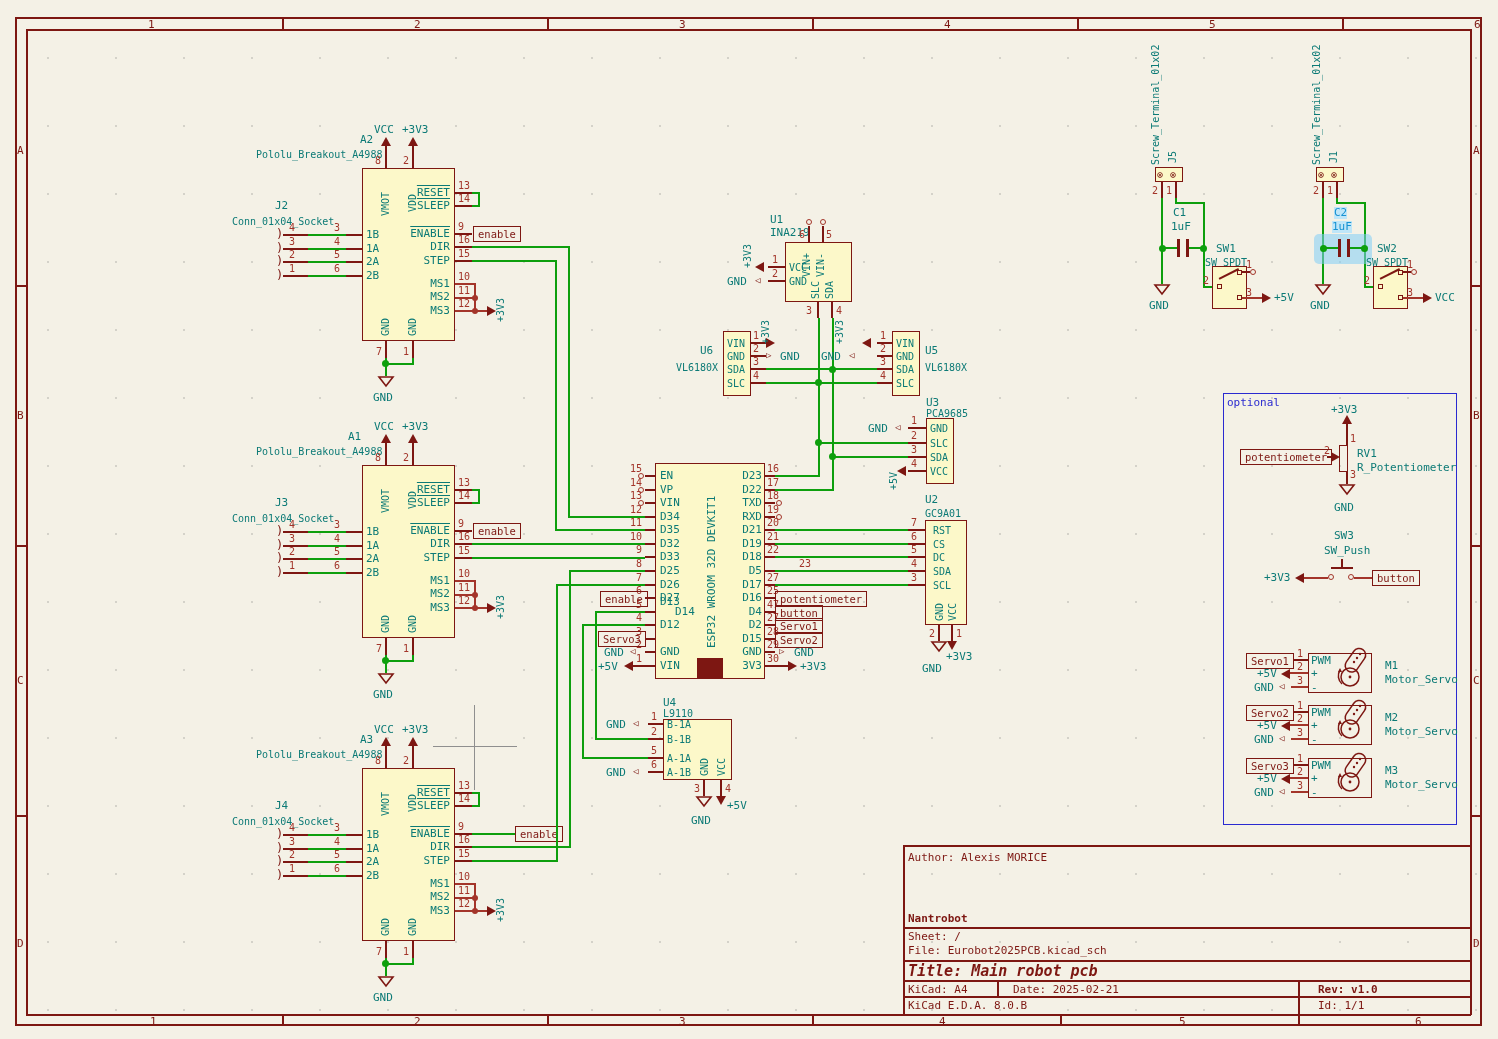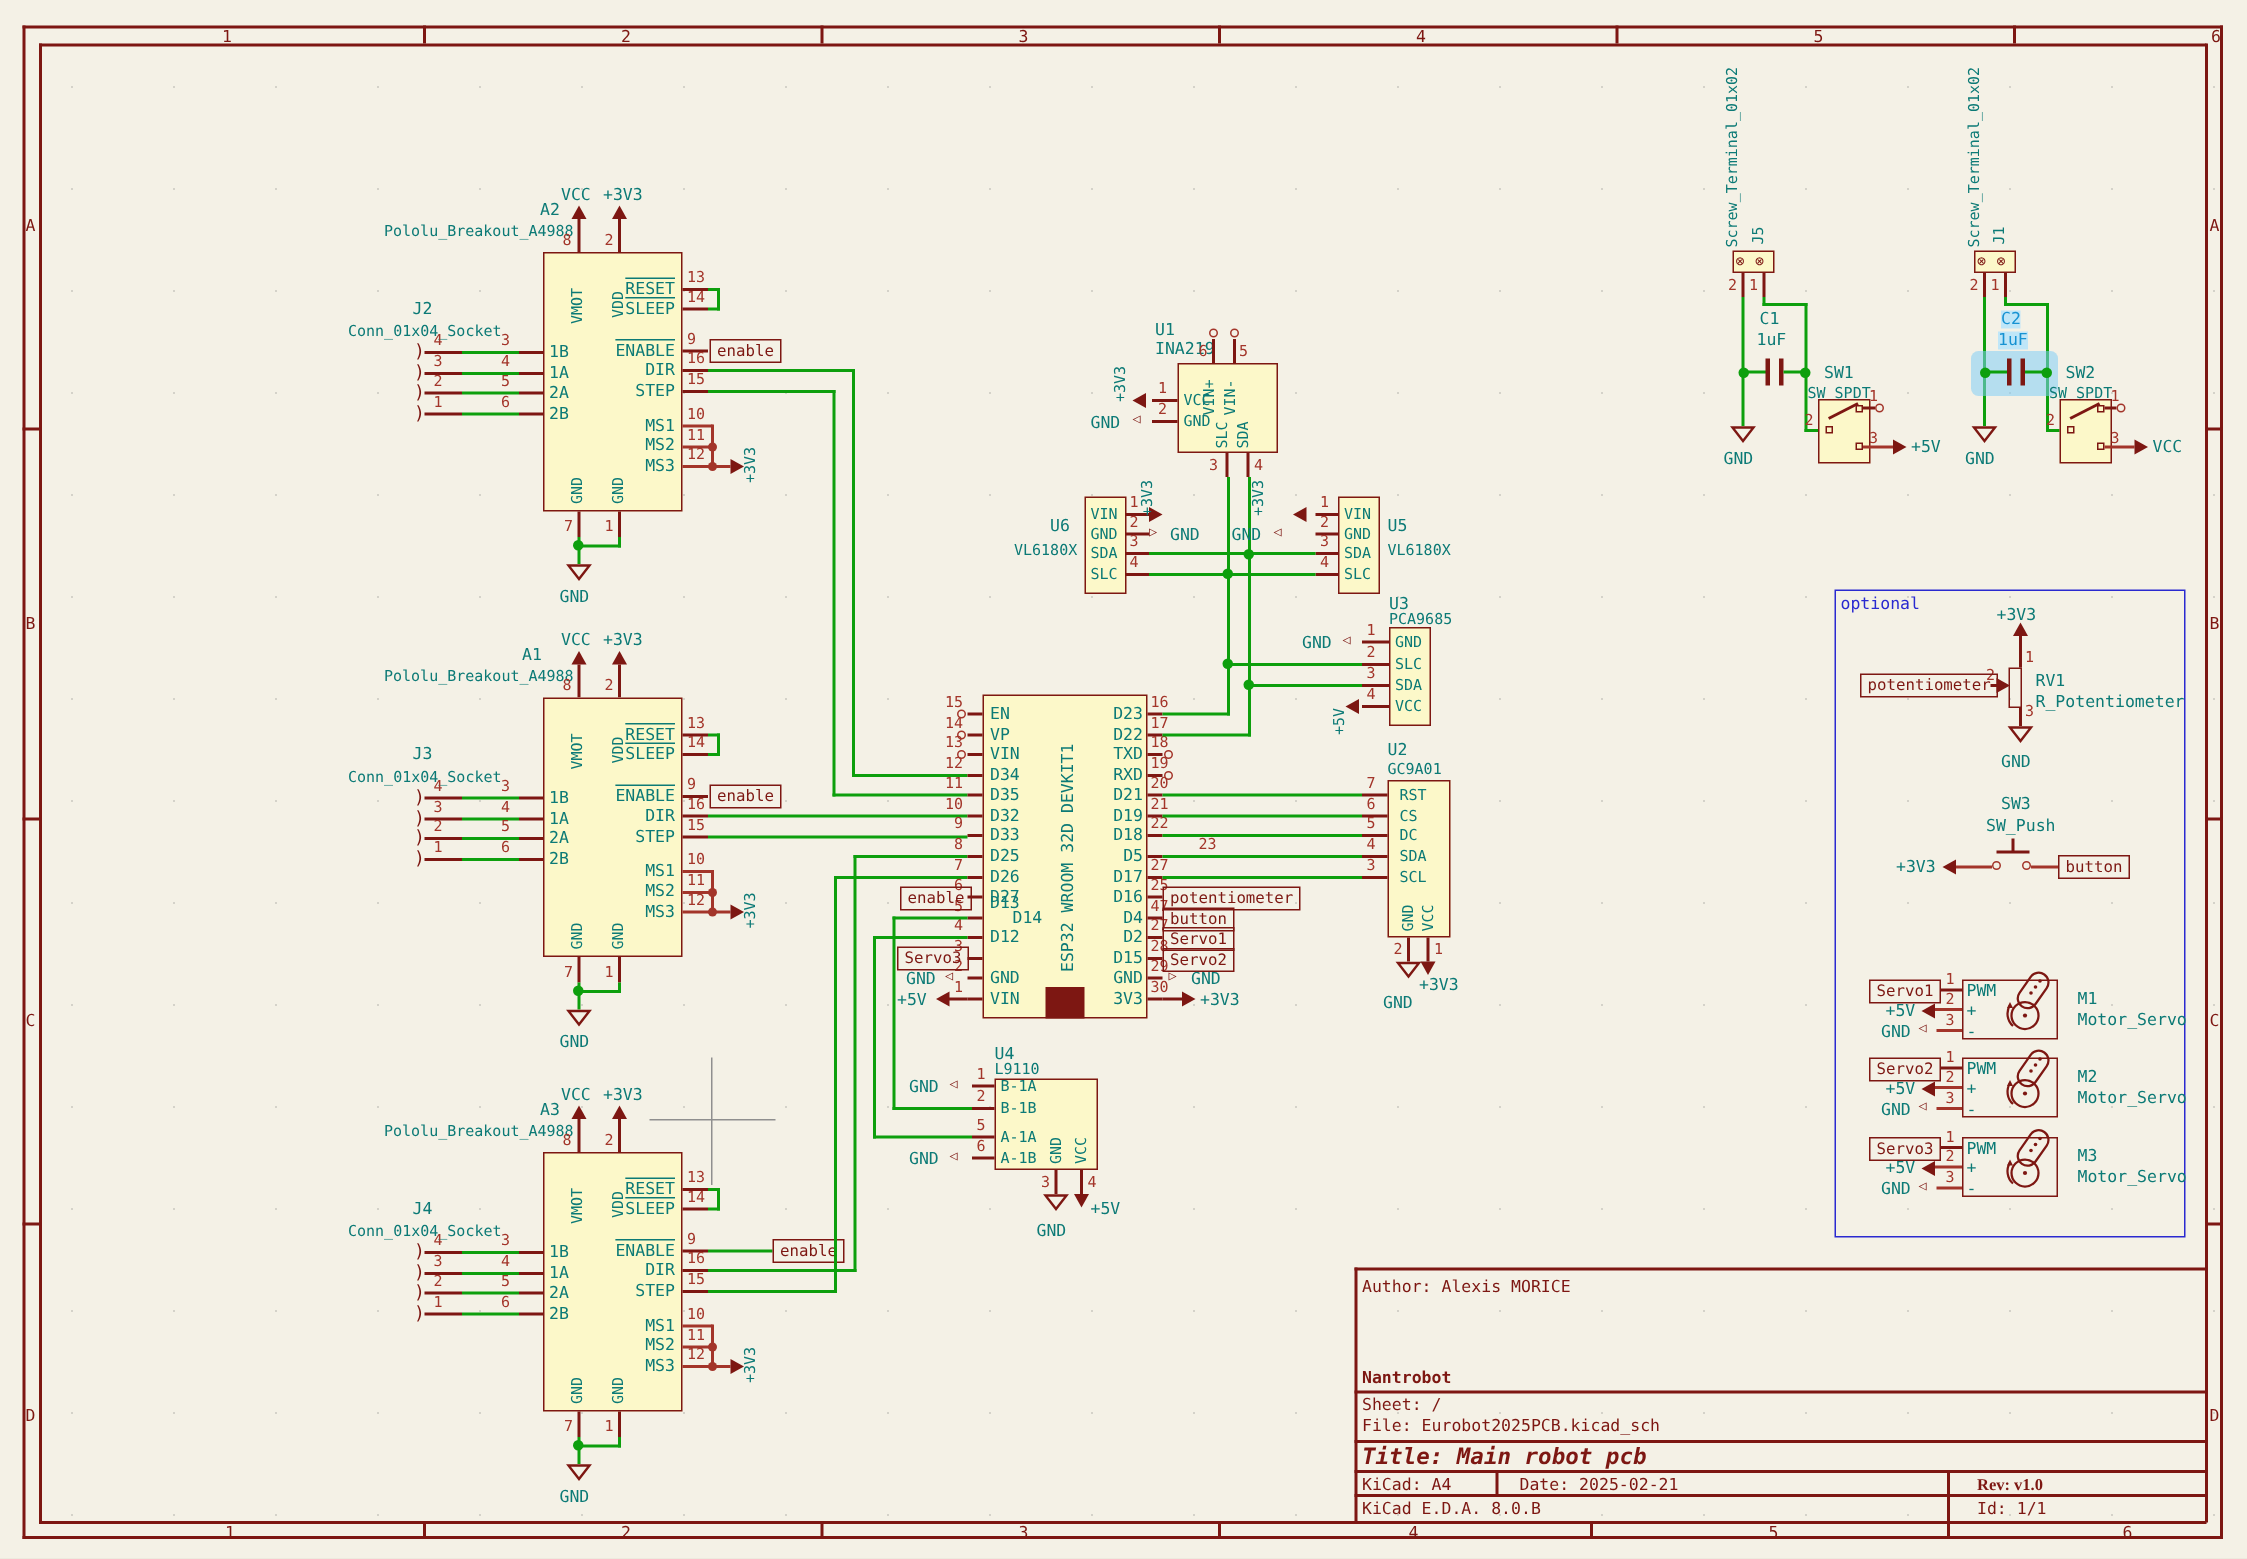--- a/index.html
+++ b/index.html
@@ -895,17 +895,17 @@
   <div class="ln" style="left:903px;top:996px;width:568px;height:1.5px;"></div>
   <div class="ln" style="left:997px;top:980px;width:1.5px;height:16px;"></div>
   <div class="ln" style="left:1298px;top:980px;width:1.5px;height:35px;"></div>
   <span class="tb" style="left:908px;top:852px;">Author: Alexis MORICE</span>
   <span class="tb" style="left:908px;top:913px;font-weight:bold;">Nantrobot</span>
   <span class="tb" style="left:908px;top:931px;">Sheet: /</span>
   <span class="tb" style="left:908px;top:945px;">File: Eurobot2025PCB.kicad_sch</span>
   <span class="tb" style="left:908px;top:963px;font-size:15px;font-weight:bold;font-style:italic;">Title: Main robot pcb</span>
   <span class="tb" style="left:908px;top:984px;">KiCad: A4</span>
   <span class="tb" style="left:1013px;top:984px;">Date: 2025-02-21</span>
-  <span class="tb" style="left:1318px;top:984px;font-weight:bold;font-family:Liberation Serif, serif;">Rev: v1.0</span>
+  <span class="tb" style="left:1318px;top:984px;font-weight:bold;">Rev: v1.0</span>
   <span class="tb" style="left:908px;top:1000px;">KiCad E.D.A. 8.0.B</span>
   <span class="tb" style="left:1318px;top:1000px;">Id: 1/1</span>
 
 </div>
 
 </body></html>

